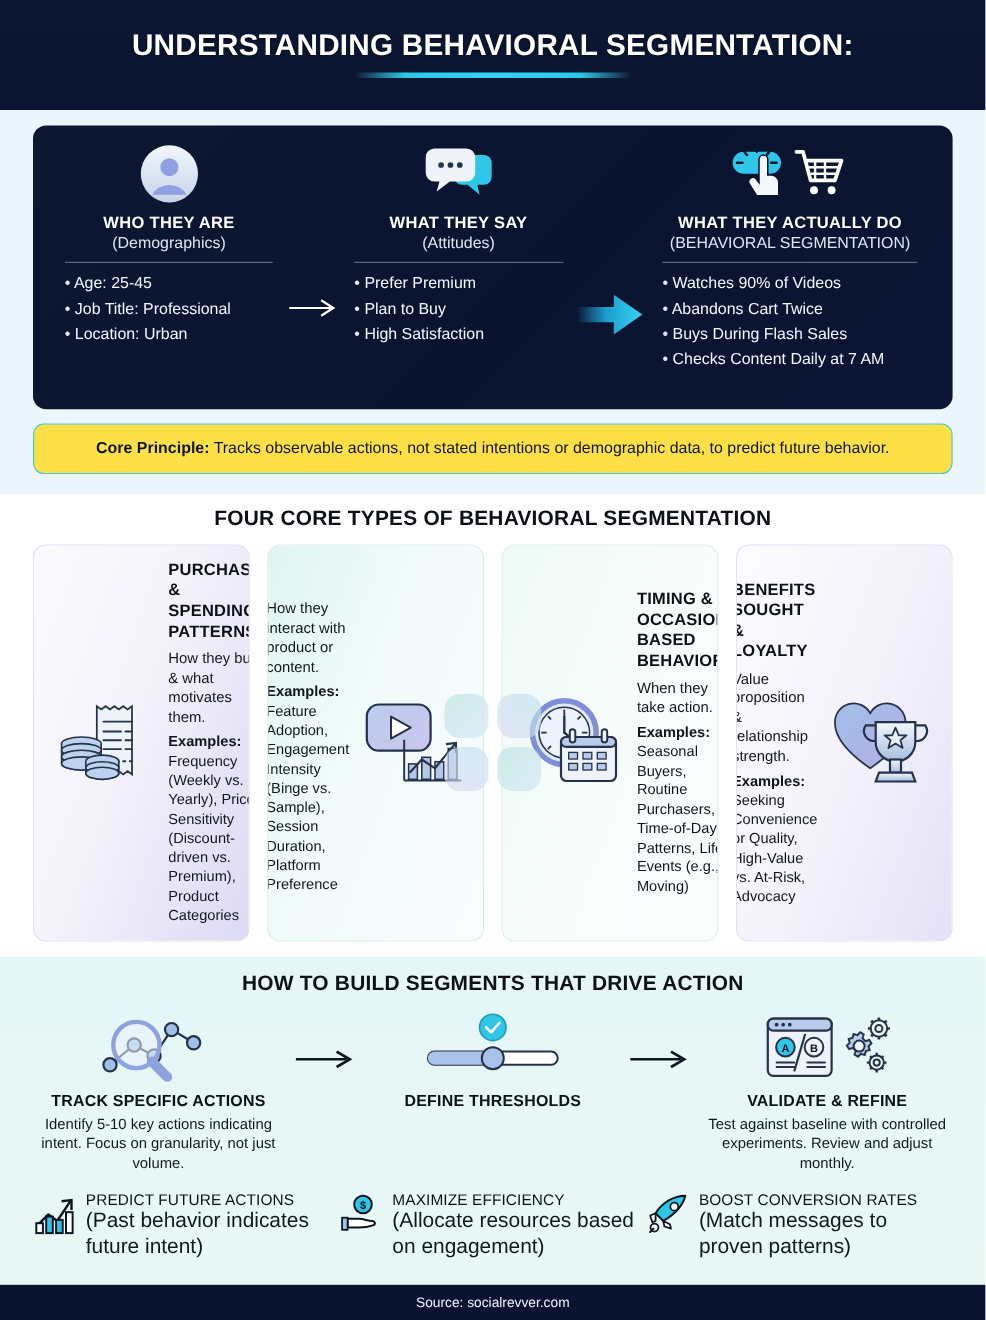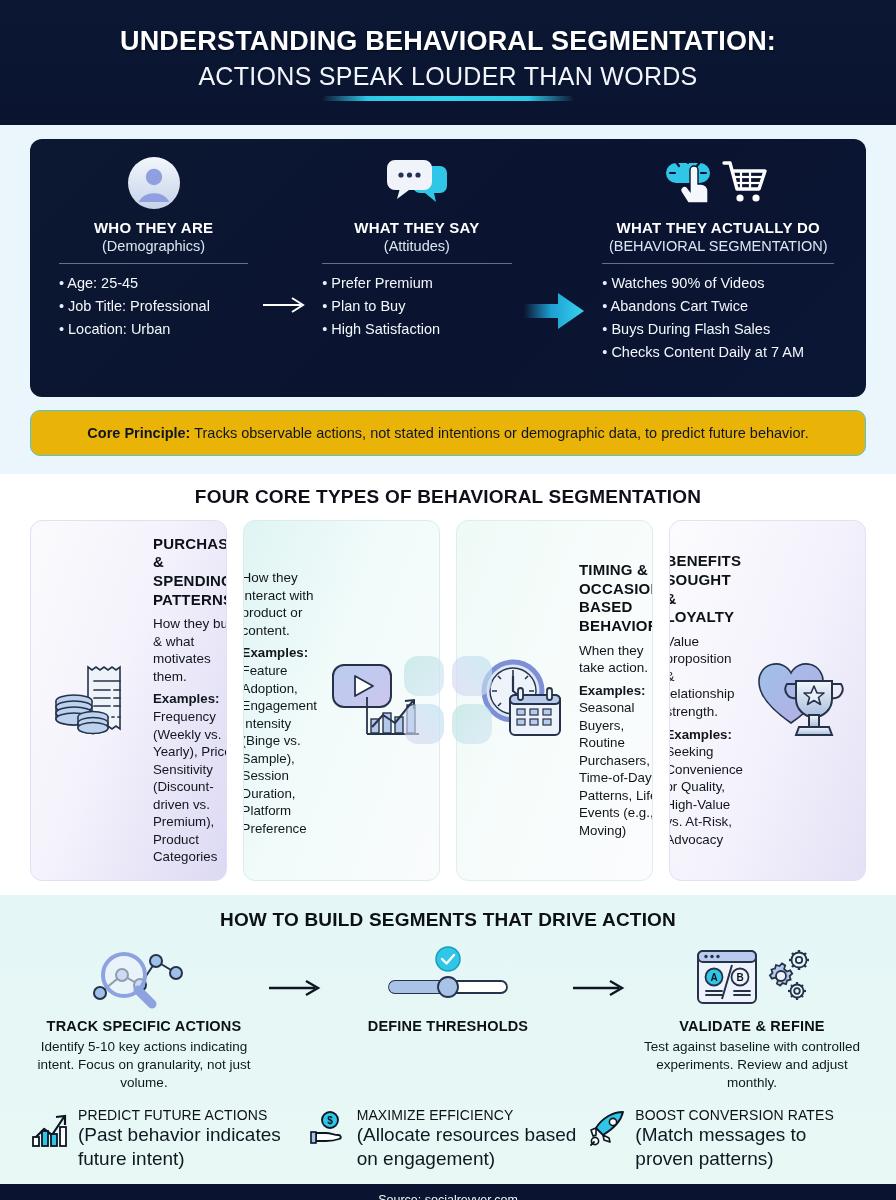--- a/index.html
+++ b/index.html
@@ -66,21 +66,21 @@
   .col-rule { width: 88%; height: 1px; background: rgba(210,225,245,.45); margin: 9px 0 8px; }
   .col ul { list-style: none; text-align: left; width: 88%; }
   .col ul li { color: #f3f7fc; font-size: 14.5px; line-height: 1.58; white-space: nowrap; }
   .col ul li::before { content: "• "; color: #e6eefb; }
 
   .arrow-plain { width: 52px; display:flex; align-items:center; justify-content:center; padding-top: 140px; }
   .arrow-fat   { width: 62px; display:flex; align-items:center; justify-content:center; padding-top: 135px; }
 
   .core-principle {
     margin-top: 13px;
-    background: #eab308;
+    background: #fde047;
     border: 1.6px solid #45c8dd;
     border-radius: 10px;
     padding: 12px 22px;
     text-align: center;
     font-size: 14.5px;
     color: #10161f;
     line-height: 1.38;
   }
   .core-principle b { font-weight: bold; }
 
@@ -134,21 +134,20 @@
   .footer { background: #0a1430; color: #eef3fa; text-align: center; font-size: 12.5px; padding: 9px 0; flex: 0 0 auto; }
 </style>
 </head>
 <body>
 
 <div class="page">
 
   <div class="header">
     <h1>UNDERSTANDING BEHAVIORAL SEGMENTATION:</h1>
     <h2>
-      <span>ACTIONS SPEAK LOUDER THAN WORDS</span>
       <span class="underline-swash"></span>
     </h2>
   </div>
 
   <div class="sec1">
     <div class="compare-panel">
 
       <div class="col">
         <div class="icon-wrap">
           <svg width="54" height="54" viewBox="0 0 54 54">

